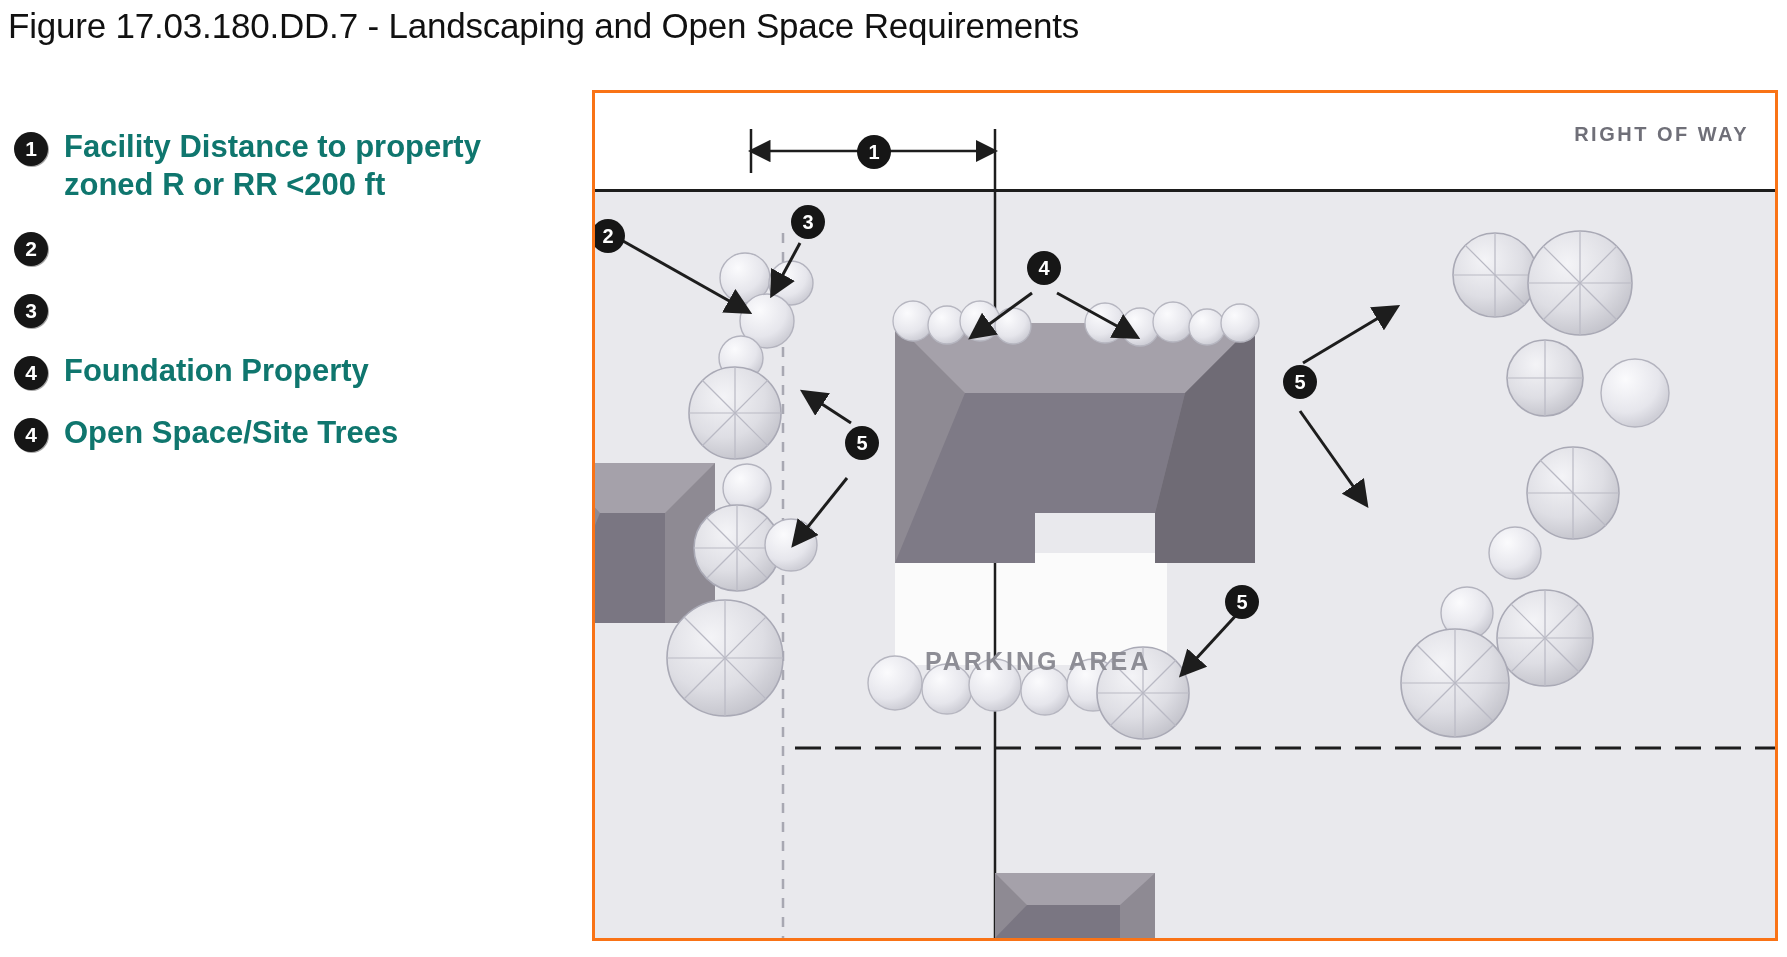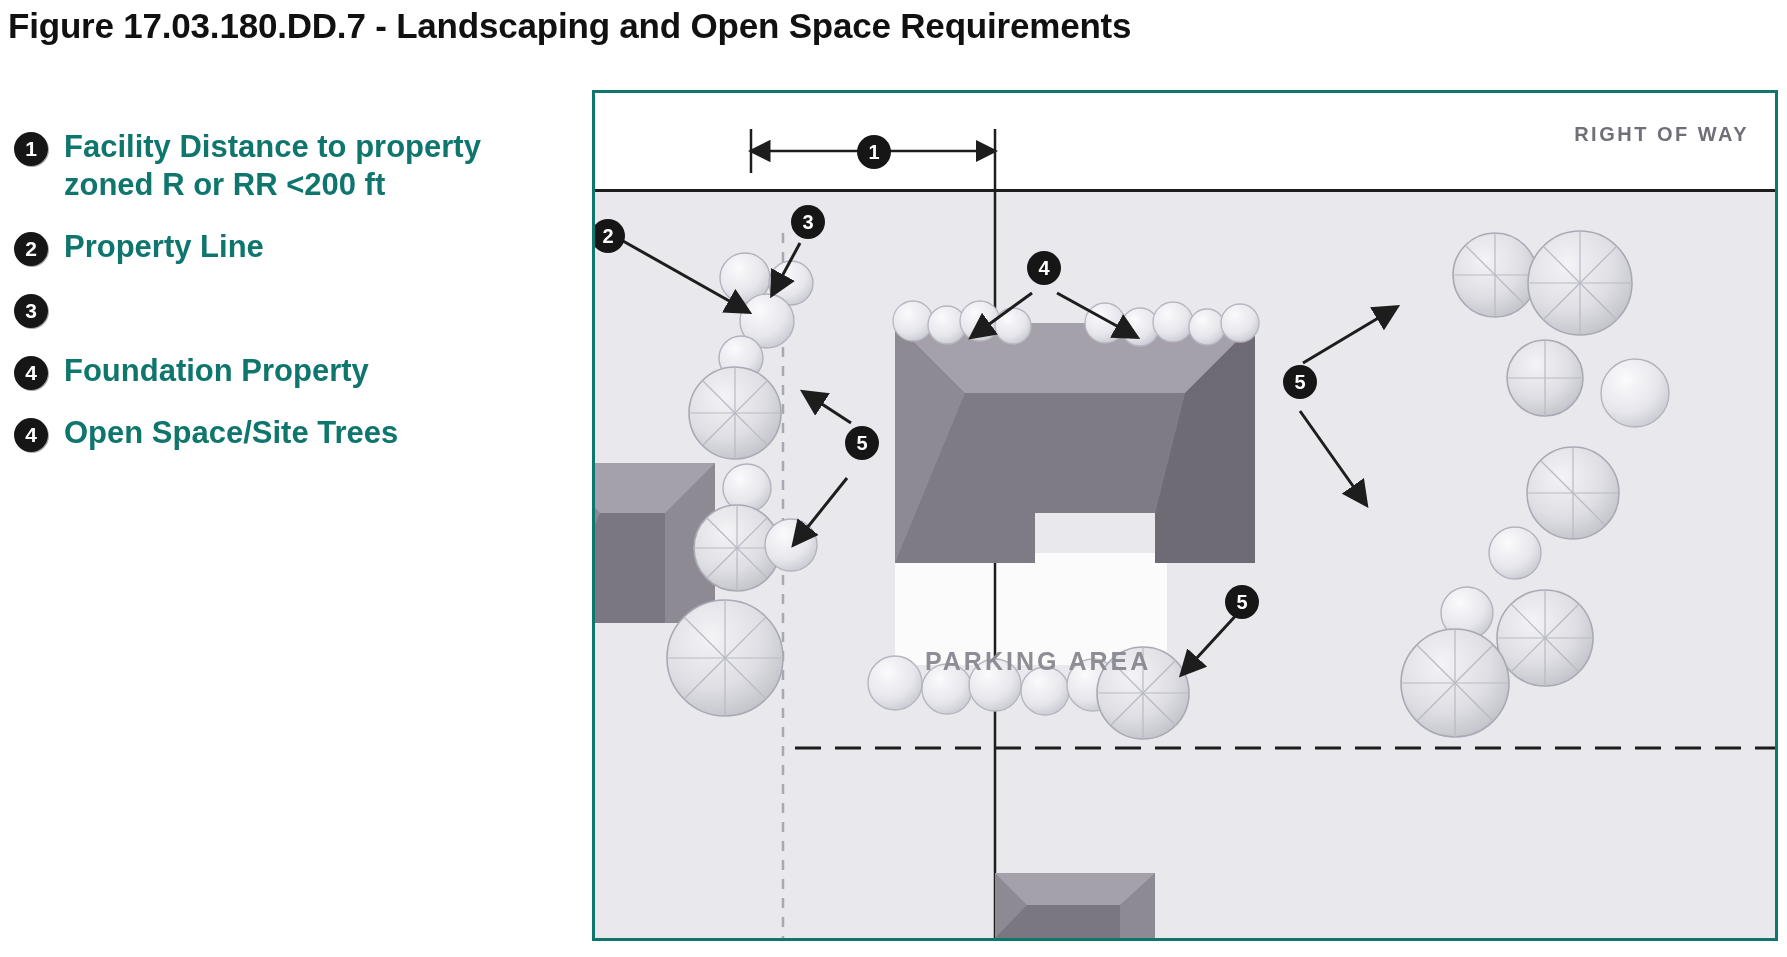--- a/index.html
+++ b/index.html
@@ -15,21 +15,21 @@
     color: #1a1a1a;
     overflow: hidden;
   }
 
   
   #figure-title {
     position: absolute;
     left: 8px;
     top: 6px;
     font-size: 35px;
-    font-weight: bold;
+    font-weight: normal;
     letter-spacing: -0.2px;
     white-space: nowrap;
     color: #111111;
   }
 
   
   #legend {
     position: absolute;
     left: 14px;
     top: 128px;
@@ -64,21 +64,21 @@
   }
 
   
   #diagram {
     position: absolute;
     left: 592px;
     top: 90px;
     width: 1180px;
     height: 845px;
     background: #ffffff;
-    border: 3px solid #0f766e;
+    border: 3px solid #f97316;
     overflow: hidden;
   }
   #site-fill {
     position: absolute;
     left: 0; top: 96px;
     width: 100%;
     height: 749px;
     background: #e9e9ed;
     border-top: 3px solid #1d1d1d;
   }
@@ -146,21 +146,20 @@
 
 <div id="legend">
 
   <div class="legend-item">
     <span class="legend-bullet">1</span>
     <span class="legend-text">Facility Distance to property zoned R or RR &lt;200 ft</span>
   </div>
 
   <div class="legend-item">
     <span class="legend-bullet">2</span>
-    <span class="legend-text">Property Line</span>
   </div>
 
   <div class="legend-item">
     <span class="legend-bullet">3</span>
   </div>
 
   <div class="legend-item">
     <span class="legend-bullet">4</span>
     <span class="legend-text">Foundation Property</span>
   </div>

